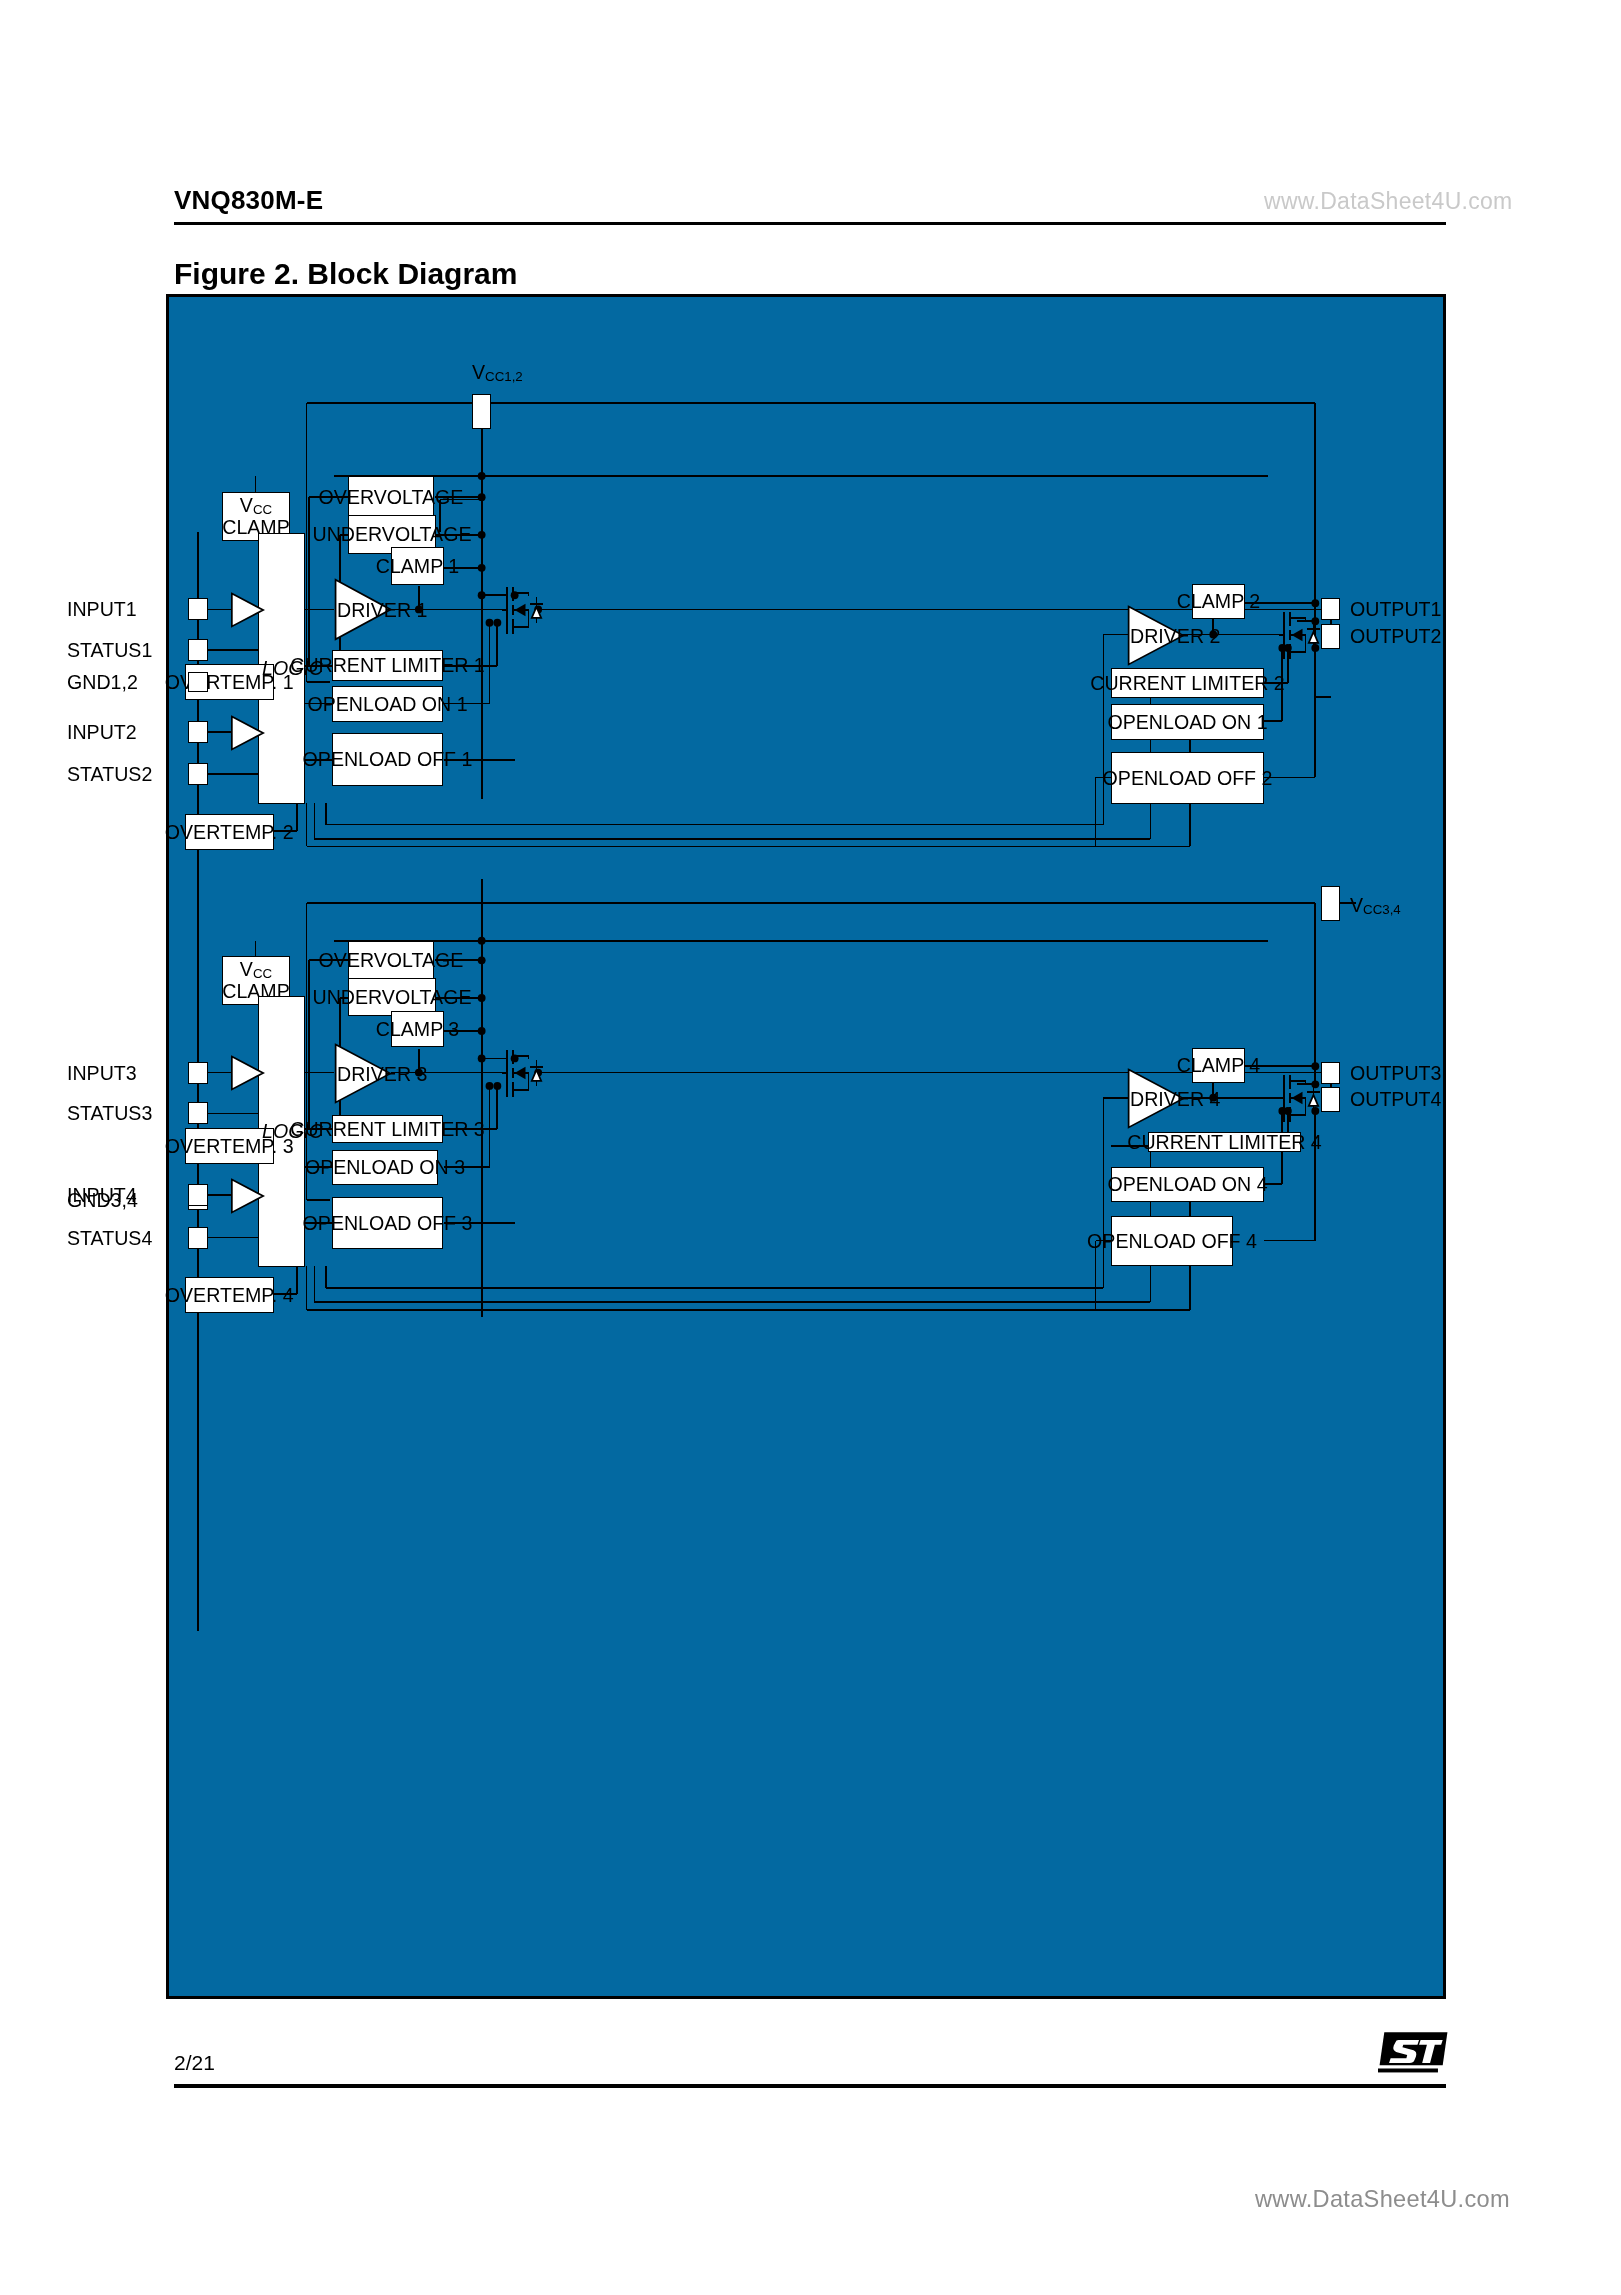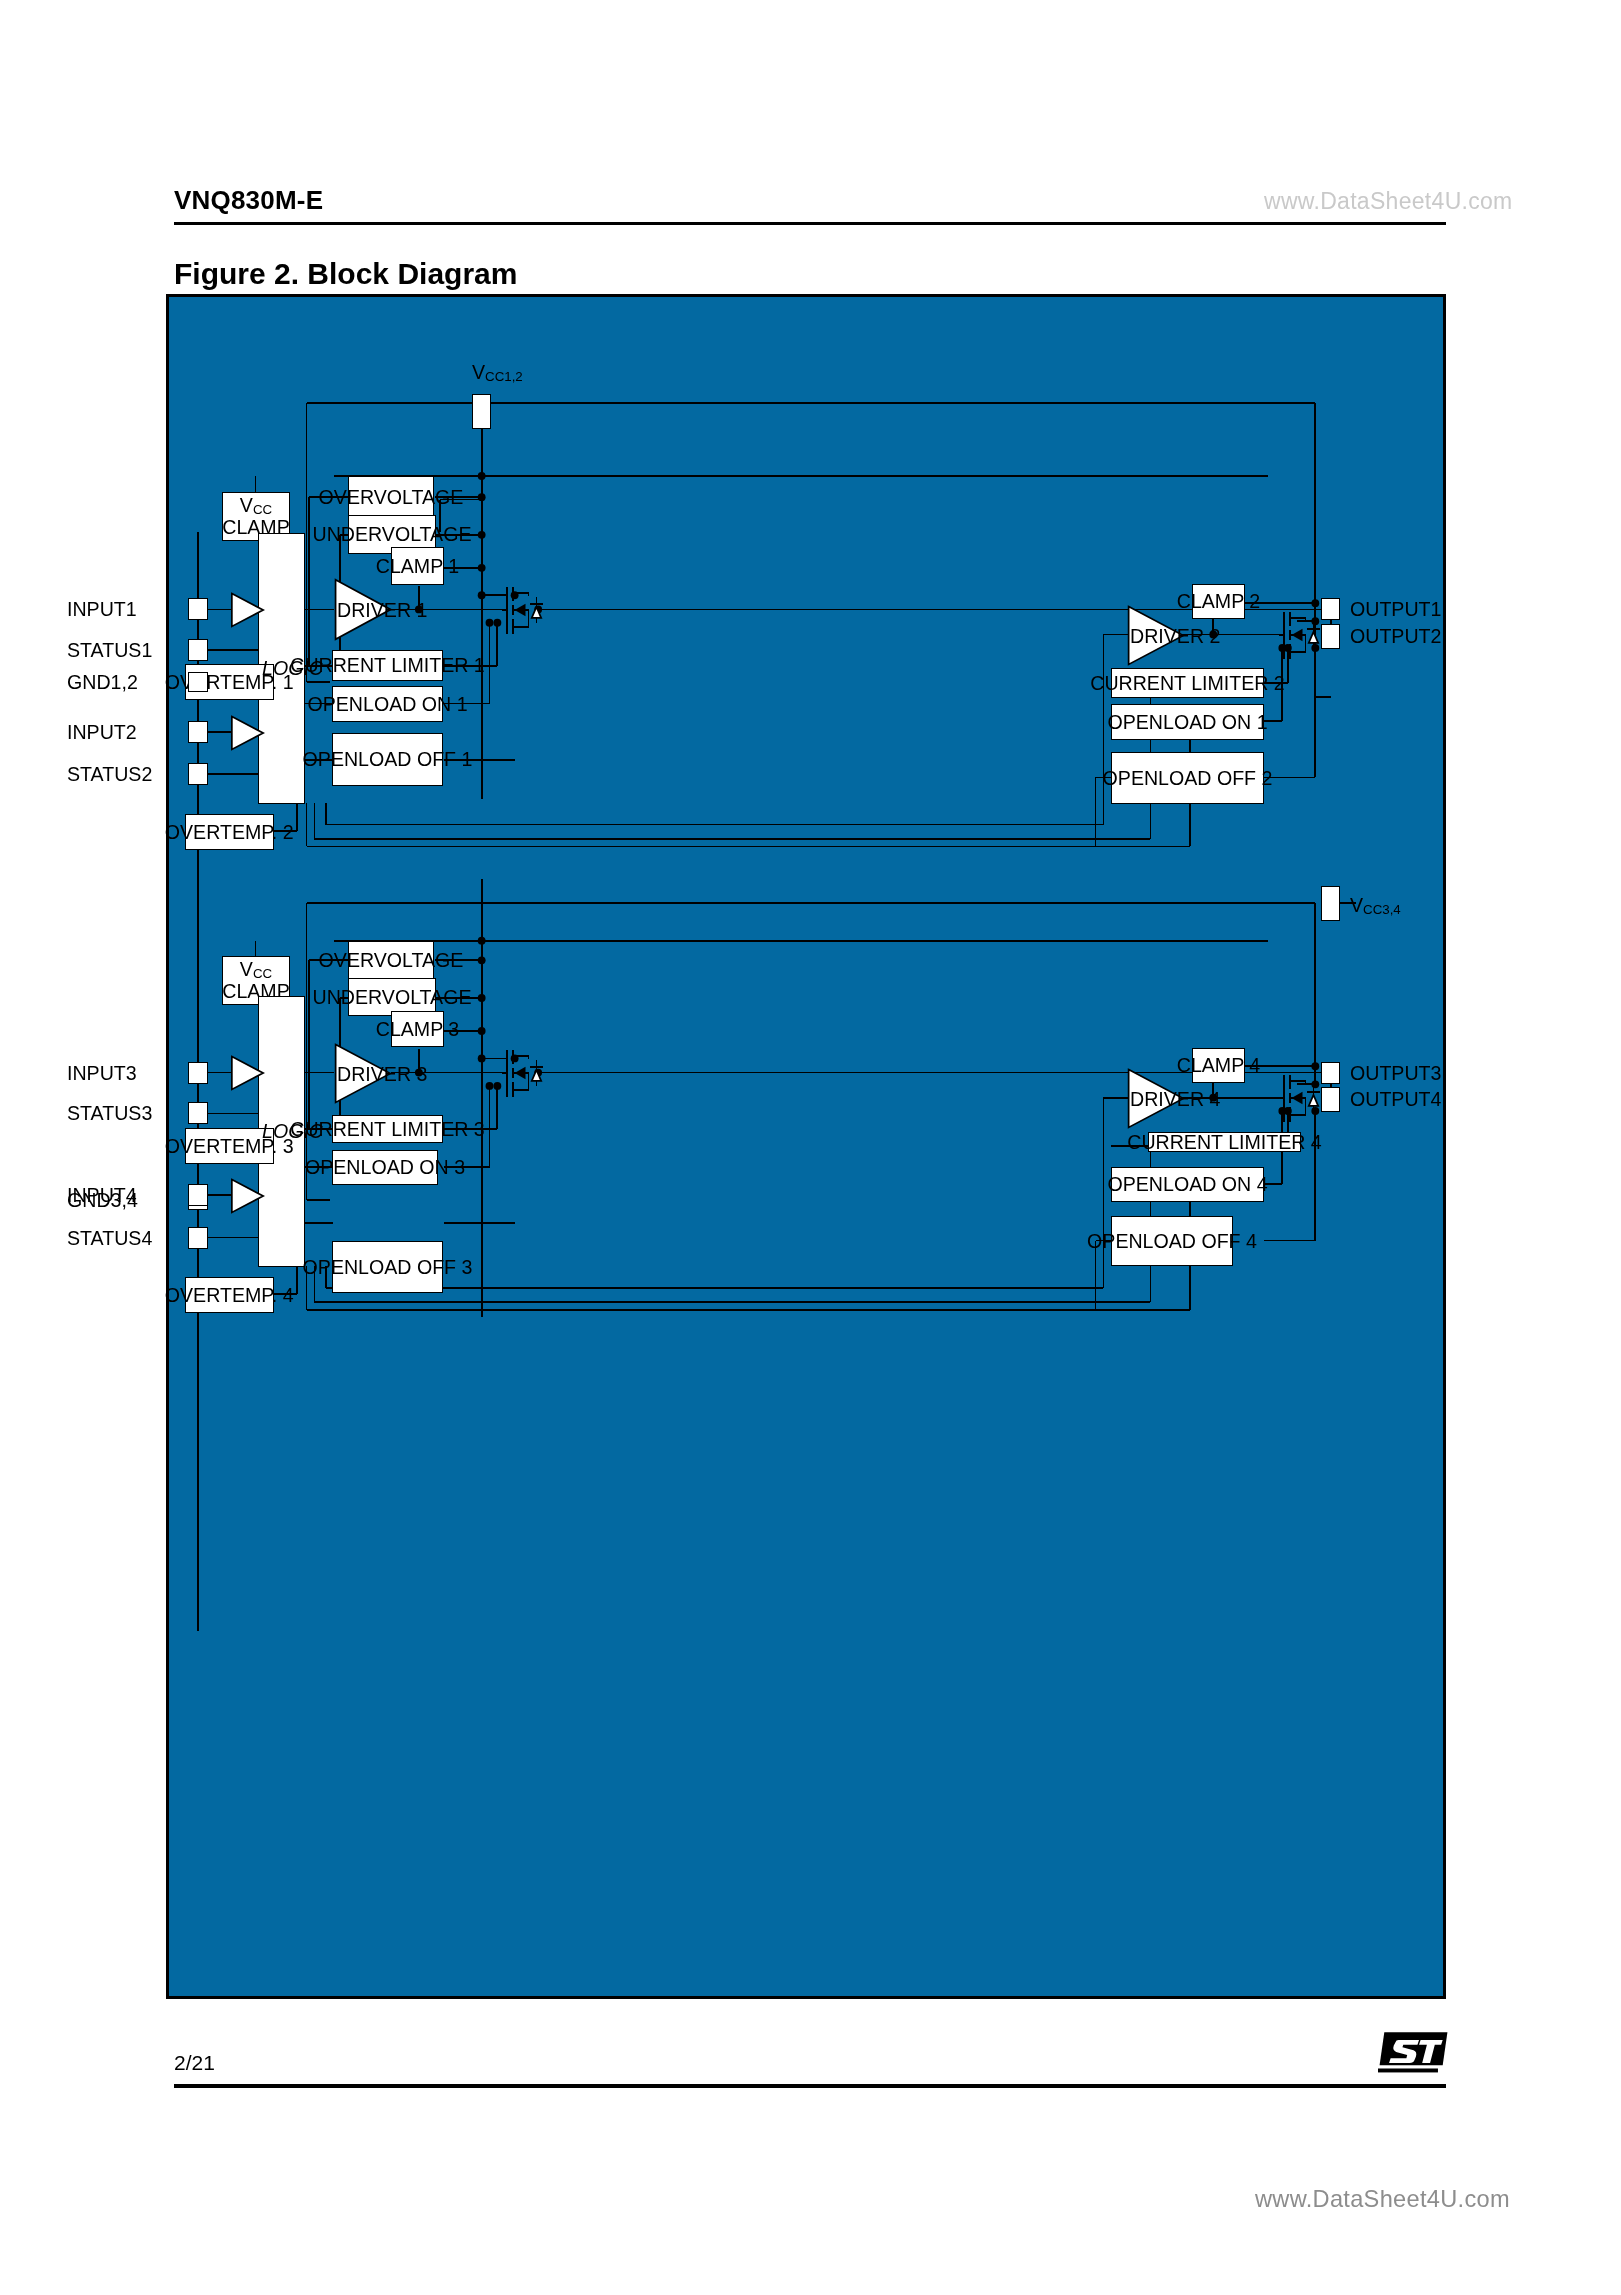--- a/index.html
+++ b/index.html
@@ -403,21 +403,21 @@
       <div class="bx" style="left:222px;top:714px;width:53px;height:36px;">CLAMP 3</div>
 
       <div class="bx" style="left:89px;top:699px;width:47px;height:271px;"></div>
       <div class="logic-label" style="left:93px;top:823px;">LOGIC</div>
 
       <div class="bx" style="left:15.7px;top:831px;width:89px;height:36px;">OVERTEMP. 3</div>
       <div class="bx" style="left:15.7px;top:980px;width:89px;height:36px;">OVERTEMP. 4</div>
 
       <div class="bx" style="left:163px;top:818px;width:111px;height:28px;">CURRENT LIMITER 3</div>
       <div class="bx" style="left:163px;top:853px;width:106px;height:35px;">OPENLOAD ON 3</div>
-      <div class="bx" style="left:163px;top:900px;width:111px;height:52px;margin-top:44px;">OPENLOAD OFF 3</div>
+      <div class="bx" style="left:163px;top:900px;width:111px;height:52px;">OPENLOAD OFF 3</div>
 
       <svg class="tri" style="left:165px;top:746px;width:58px;height:61px;" viewBox="0 0 74 78">
         <polygon points="2,2 72,39 2,76" fill="#fff" stroke="#000" stroke-width="2.2"></polygon>
       </svg>
       <div class="trilabel" style="left:168px;top:766px;">DRIVER 3</div>
 
       <svg class="fet" style="left:333px;top:746px;width:47px;height:60px;" viewBox="0 0 60 76">
         <g stroke="#000" stroke-width="2.2" fill="none" shape-rendering="crispEdges">
           <line x1="6" y1="8" x2="6" y2="68"></line>
           <line x1="14" y1="8" x2="14" y2="26"></line>

